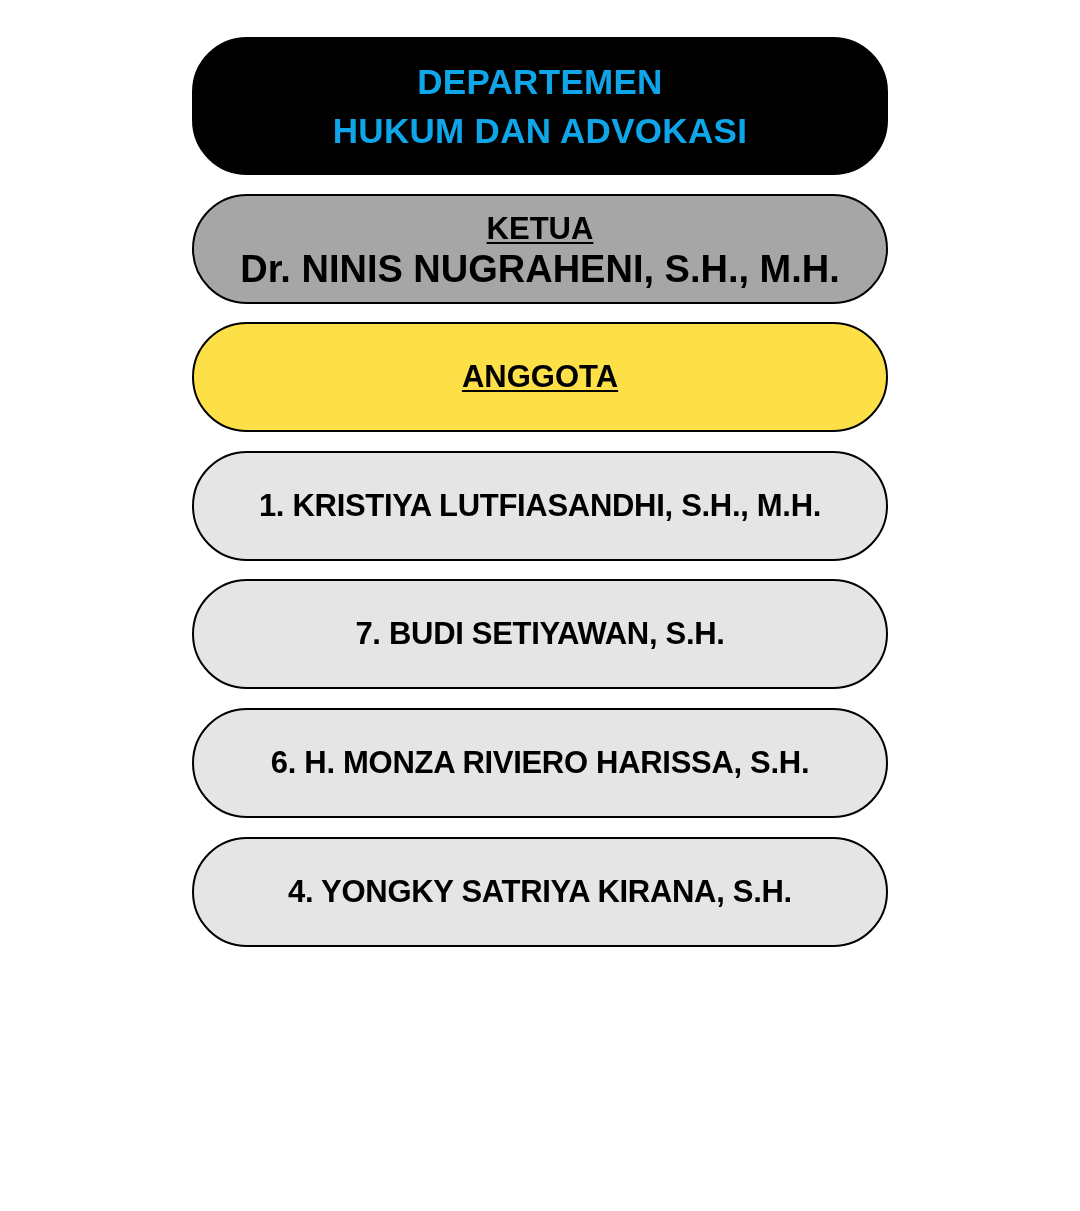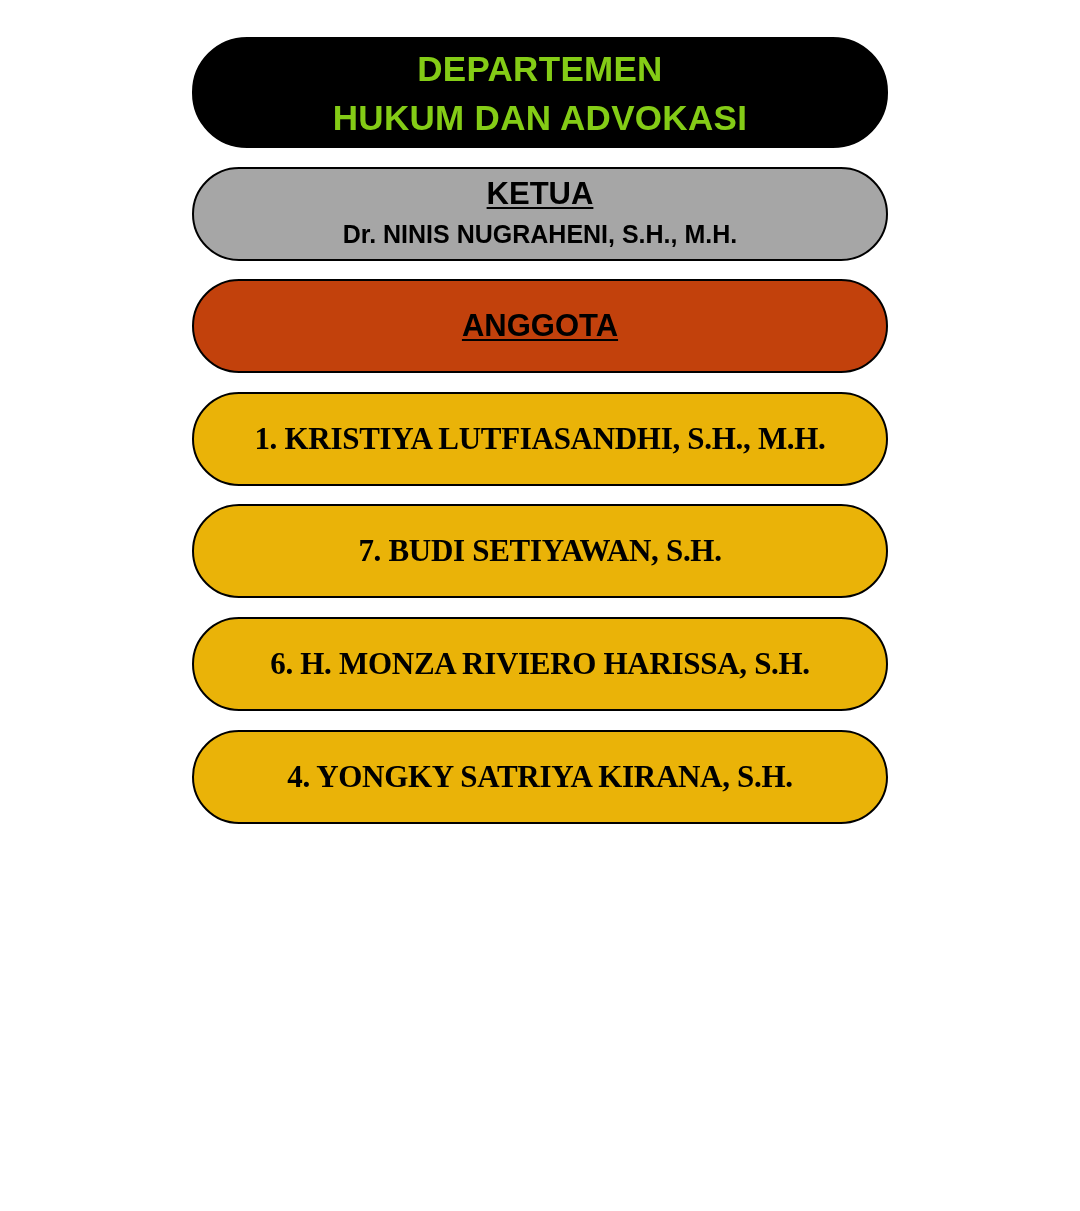--- a/index.html
+++ b/index.html
@@ -16,69 +16,68 @@
     }
     .chart {
       position: absolute;
       left: 192px;
       top: 37px;
       width: 696px;
     }
     .pill {
       box-sizing: border-box;
       width: 696px;
-      height: 94px;
+      height: 110px;
       border-radius: 55px;
       border: 2.5px solid #000000;
       display: flex;
       flex-direction: column;
       align-items: center;
       justify-content: center;
       text-align: center;
       color: #000000;
       font-weight: bold;
       margin-bottom: 18.6px;
     }
     .pill.header {
       background: #000000;
-      color: #84cc16;
+      color: #0ea5e9;
       border-color: #000000;
-      height: 111px;
+      height: 138px;
     }
     .pill.header .line {
       font-size: 35px;
       line-height: 49px;
       letter-spacing: 0.3px;
     }
     .pill.ketua {
       background: #a6a6a6;
     }
     .pill.ketua .role {
       font-size: 31px;
       line-height: 40px;
       text-decoration: underline;
       text-underline-offset: 3px;
       text-decoration-thickness: 2px;
     }
     .pill.ketua .name {
-      font-size: 25px;
+      font-size: 38px;
       line-height: 40px;
     }
     .pill.anggota {
-      background: #c2410c;
+      background: #fde047;
     }
     .pill.anggota .role {
       font-size: 31px;
       text-decoration: underline;
       text-underline-offset: 3px;
       text-decoration-thickness: 2px;
     }
     .pill.member {
-      background: #eab308;
-      font-family: Liberation Serif, serif;
+      background: #e5e5e5;
     }
     .pill.member .name {
       font-size: 31px;
       white-space: nowrap;
       letter-spacing: -0.3px;
     }
   </style>
 </head>
 <body>
 

